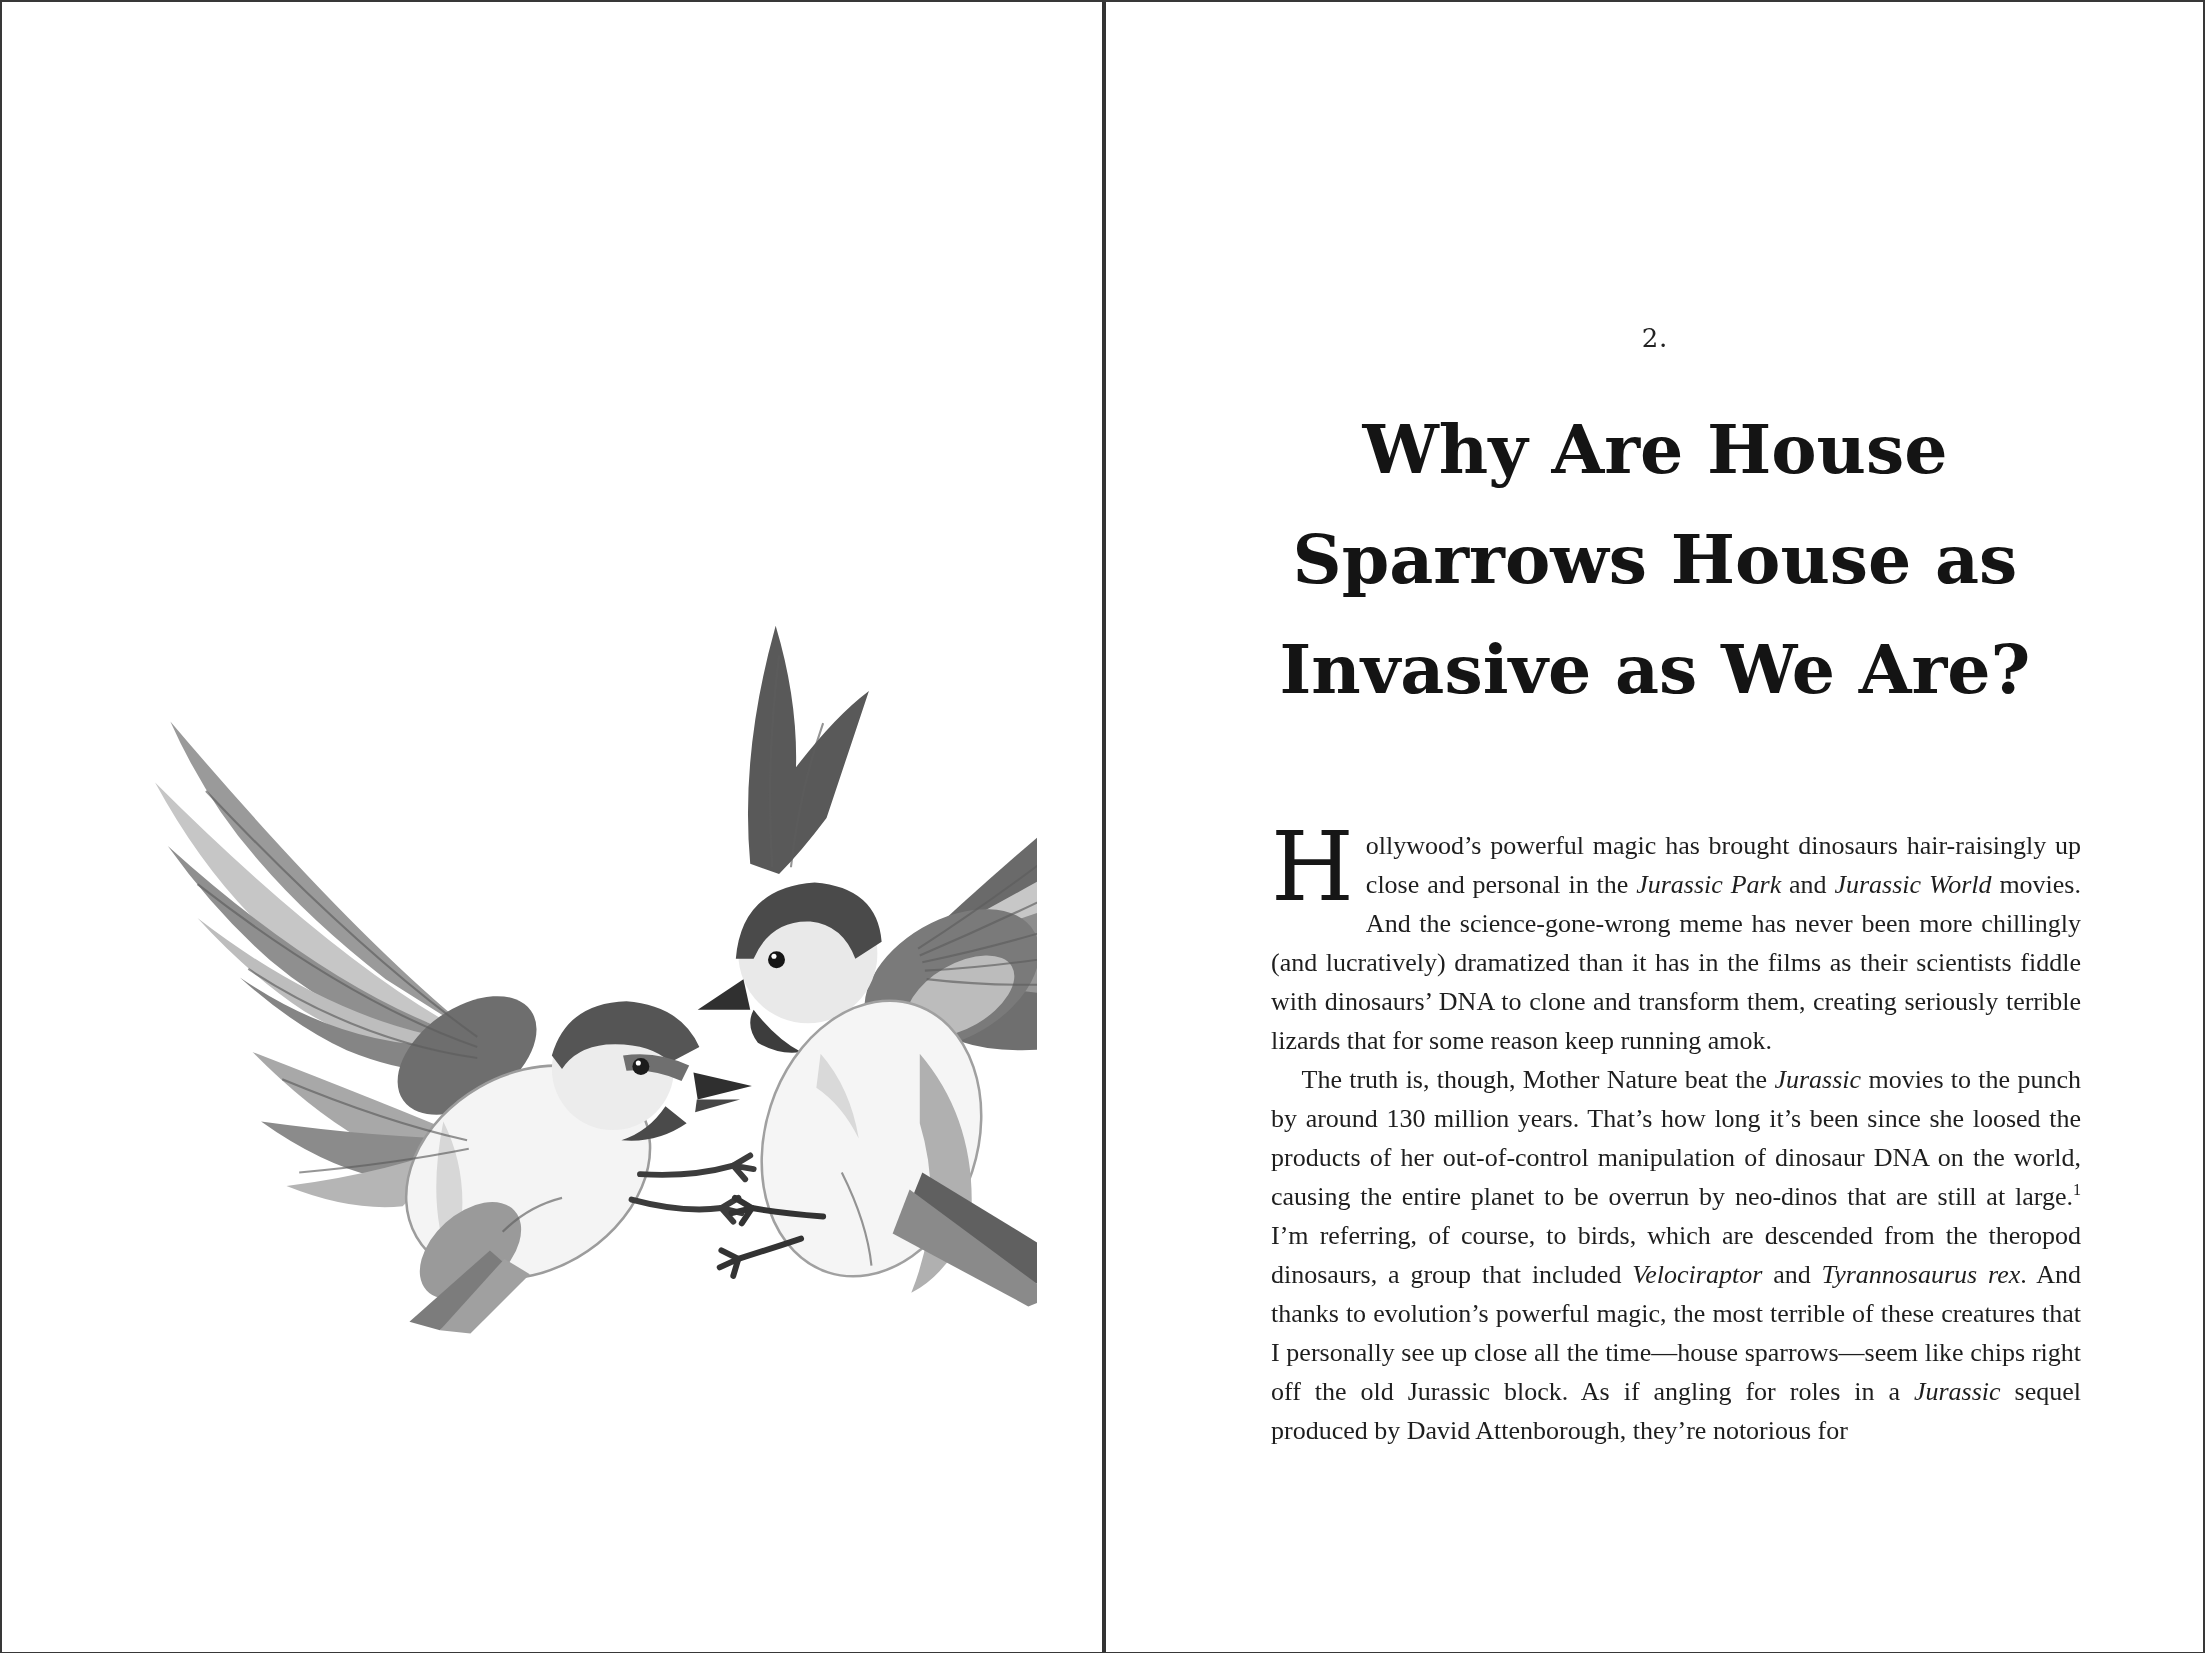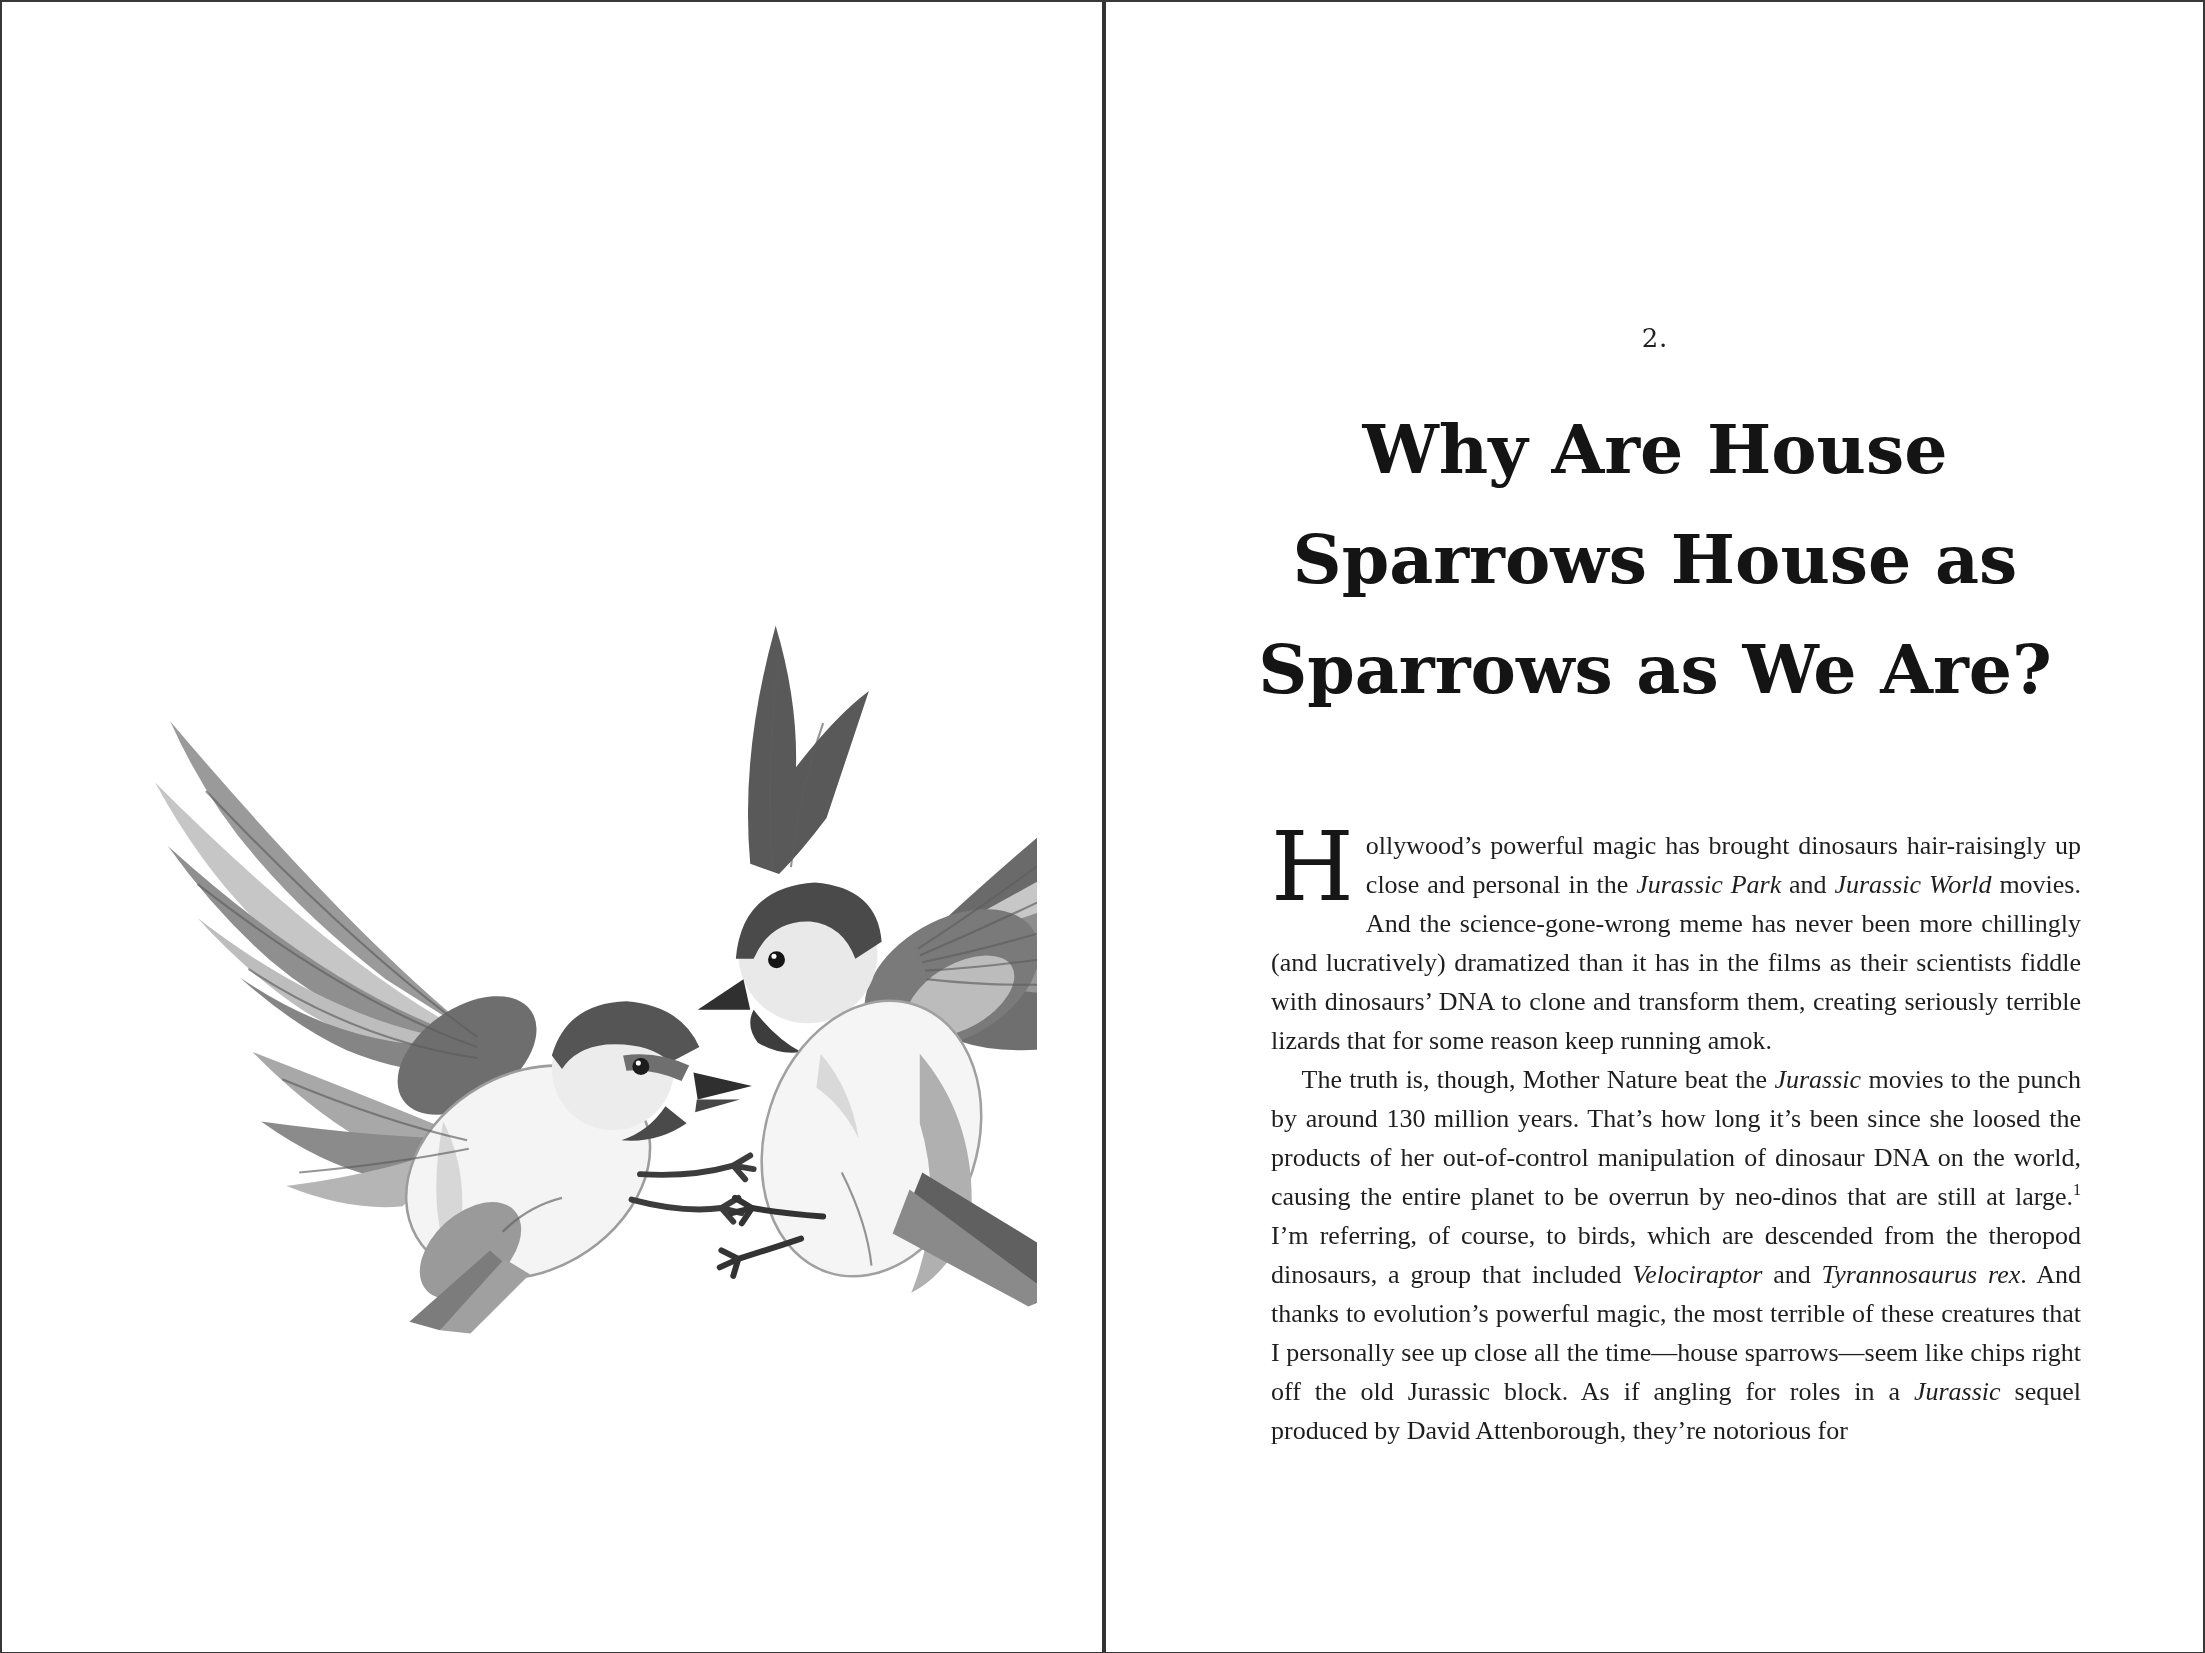--- a/index.html
+++ b/index.html
@@ -158,21 +158,21 @@
   </div>
 
   <div id="gutter"></div>
 
   <div class="page" id="right-page">
     <div class="chapter-number">2.</div>
 
     <div class="chapter-title">
       <div>Why Are House</div>
       <div>Sparrows House as</div>
-      <div>Sparrows as We Are?</div>
+      <div>Invasive as We Are?</div>
     </div>
 
     <div class="body-text">
         <p class=""><span class="dropcap">H</span><span>ollywood’s powerful magic has brought dinosaurs hair-raisingly up close and personal in the </span><em>Jurassic Park</em><span> and </span><em>Jurassic World</em><span> movies. And the science-gone-wrong meme has never been more chillingly (and lucratively) dramatized than it has in the films as their scientists fiddle with dinosaurs’ DNA to clone and transform them, creating seriously terrible lizards that for some reason keep running amok.</span></p>
         <p class="indent"><span>The truth is, though, Mother Nature beat the </span><em>Jurassic</em><span> movies to the punch by around 130 million years. That’s how long it’s been since she loosed the products of her out-of-control manipulation of dinosaur DNA on the world, causing the entire planet to be overrun by neo-dinos that are still at large.</span><sup>1</sup><span> I’m referring, of course, to birds, which are descended from the theropod dinosaurs, a group that included </span><em>Velociraptor</em><span> and </span><em>Tyrannosaurus rex</em><span>. And thanks to evolution’s powerful magic, the most terrible of these creatures that I personally see up close all the time—house sparrows—seem like chips right off the old Jurassic block. As if angling for roles in a </span><em>Jurassic</em><span> sequel produced by David Attenborough, they’re notorious for</span></p>
       </div>
   </div>
 
 </div>
 

